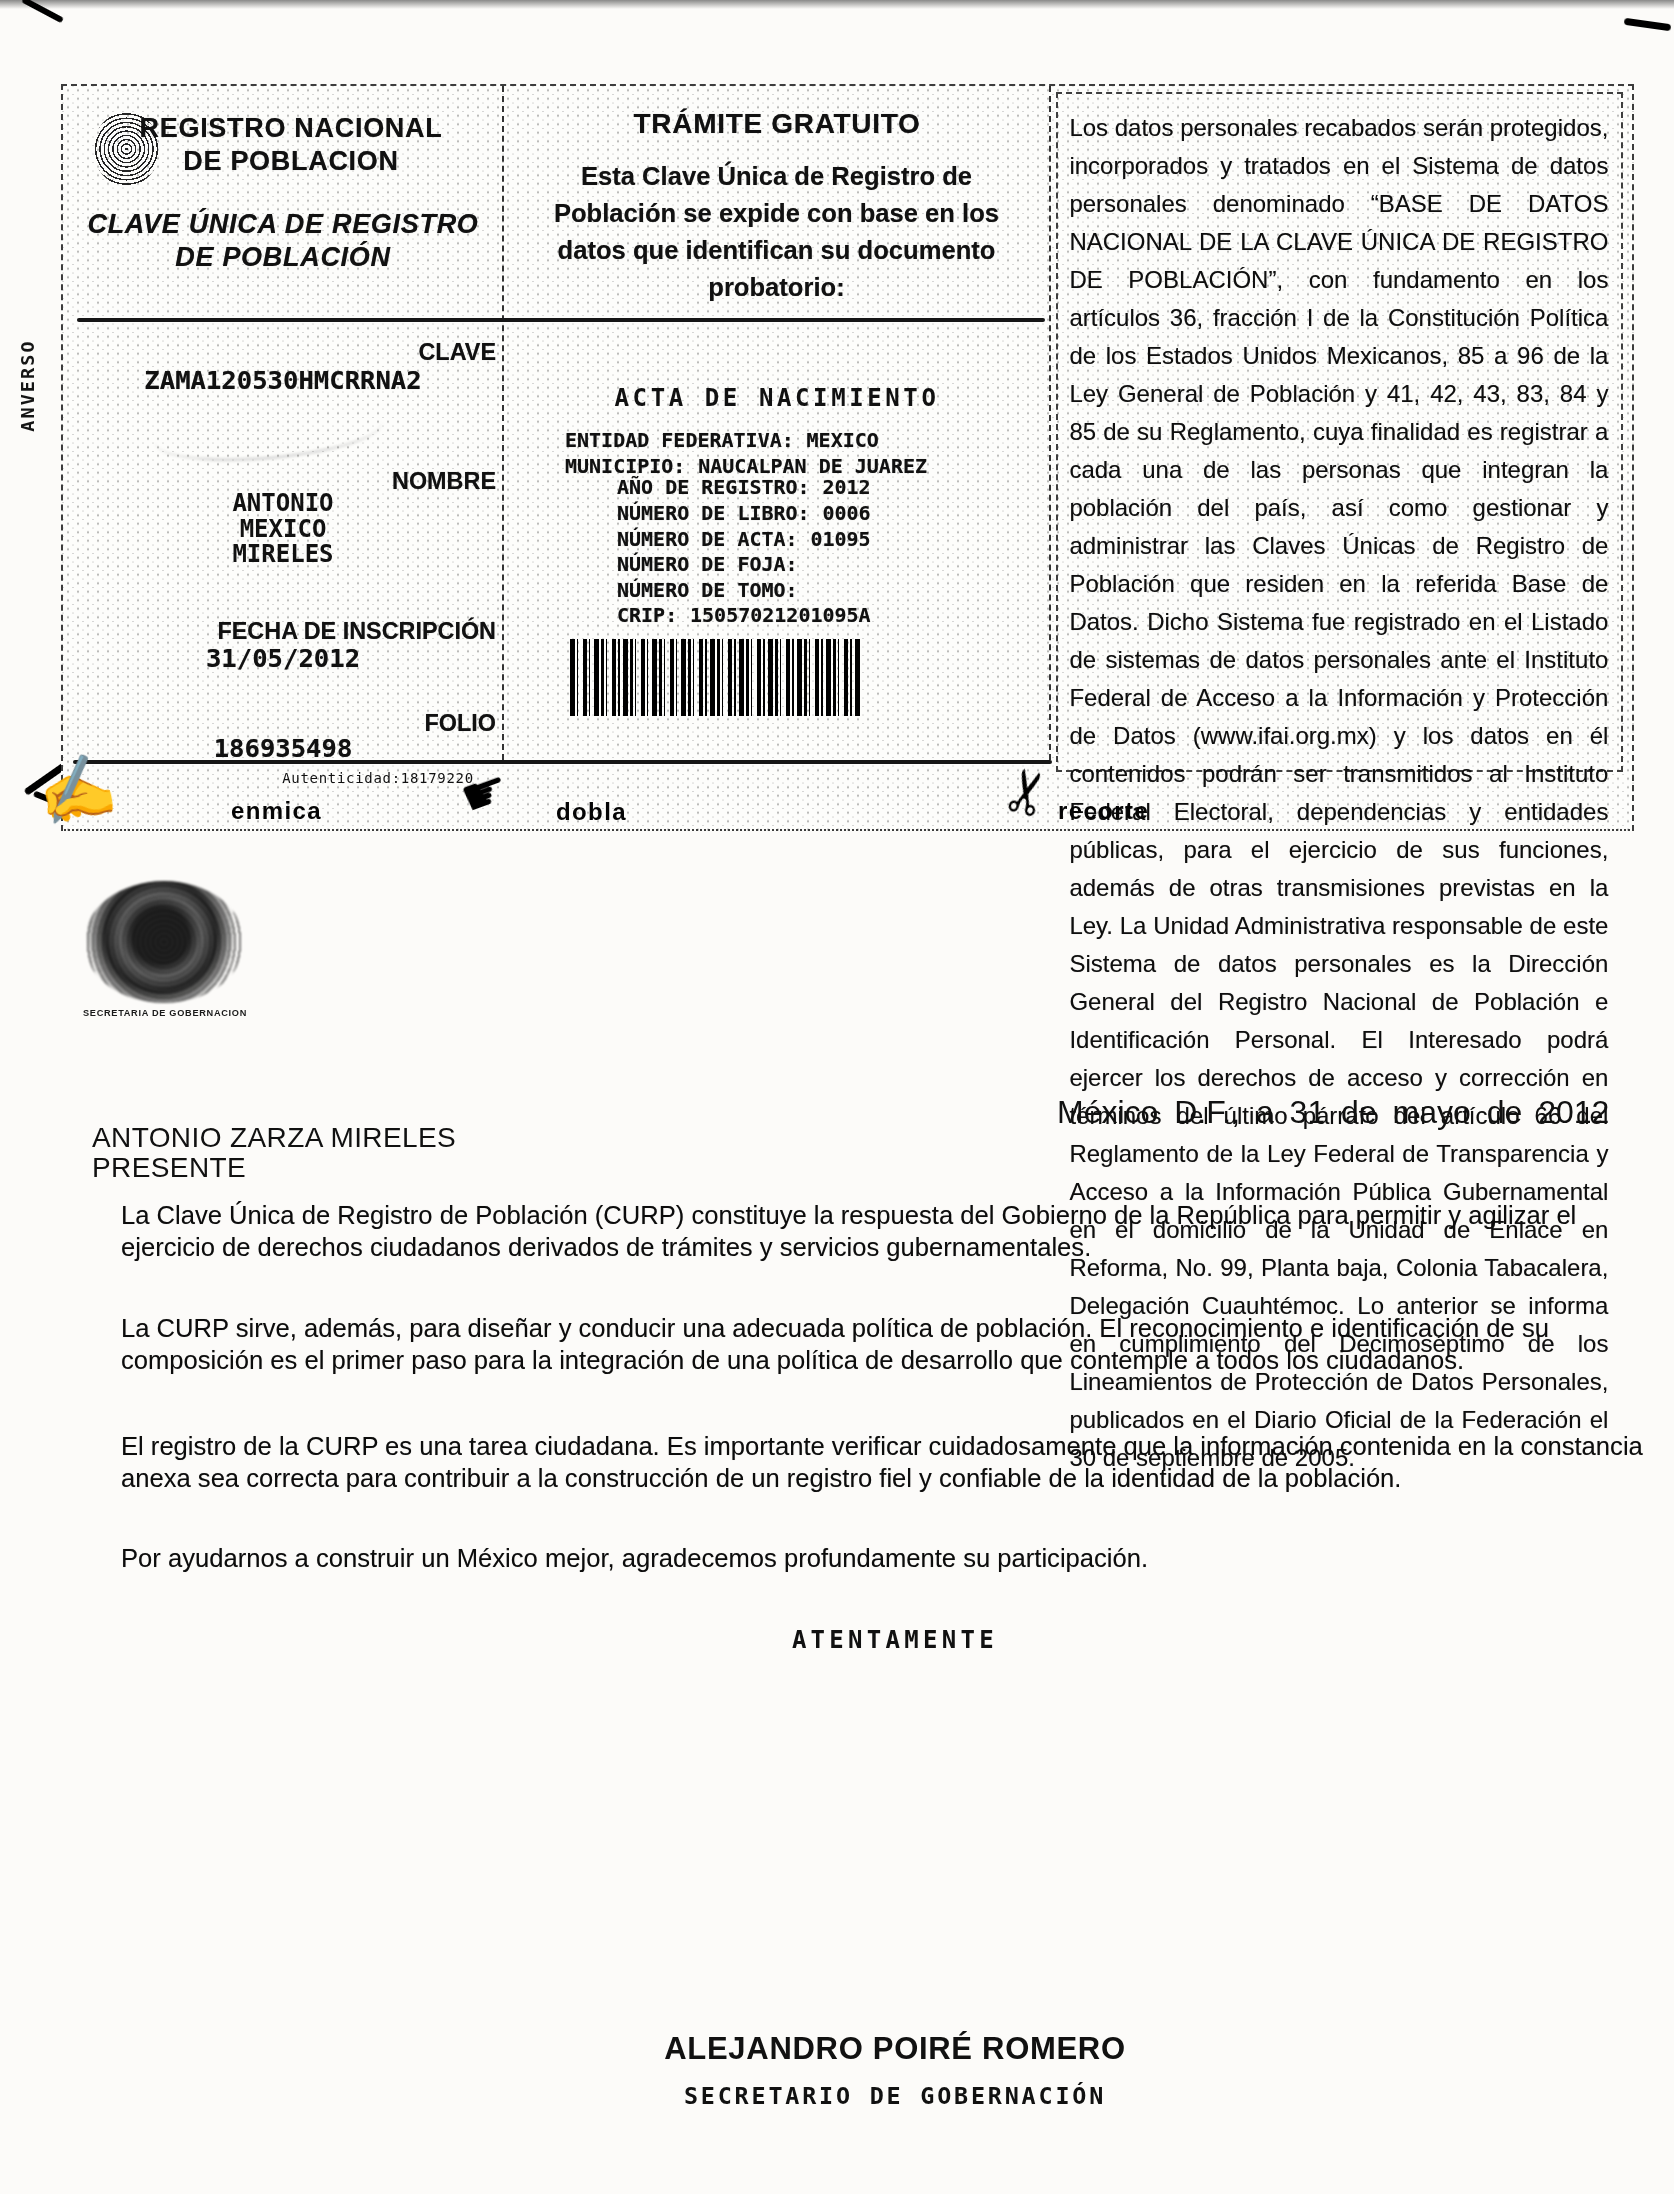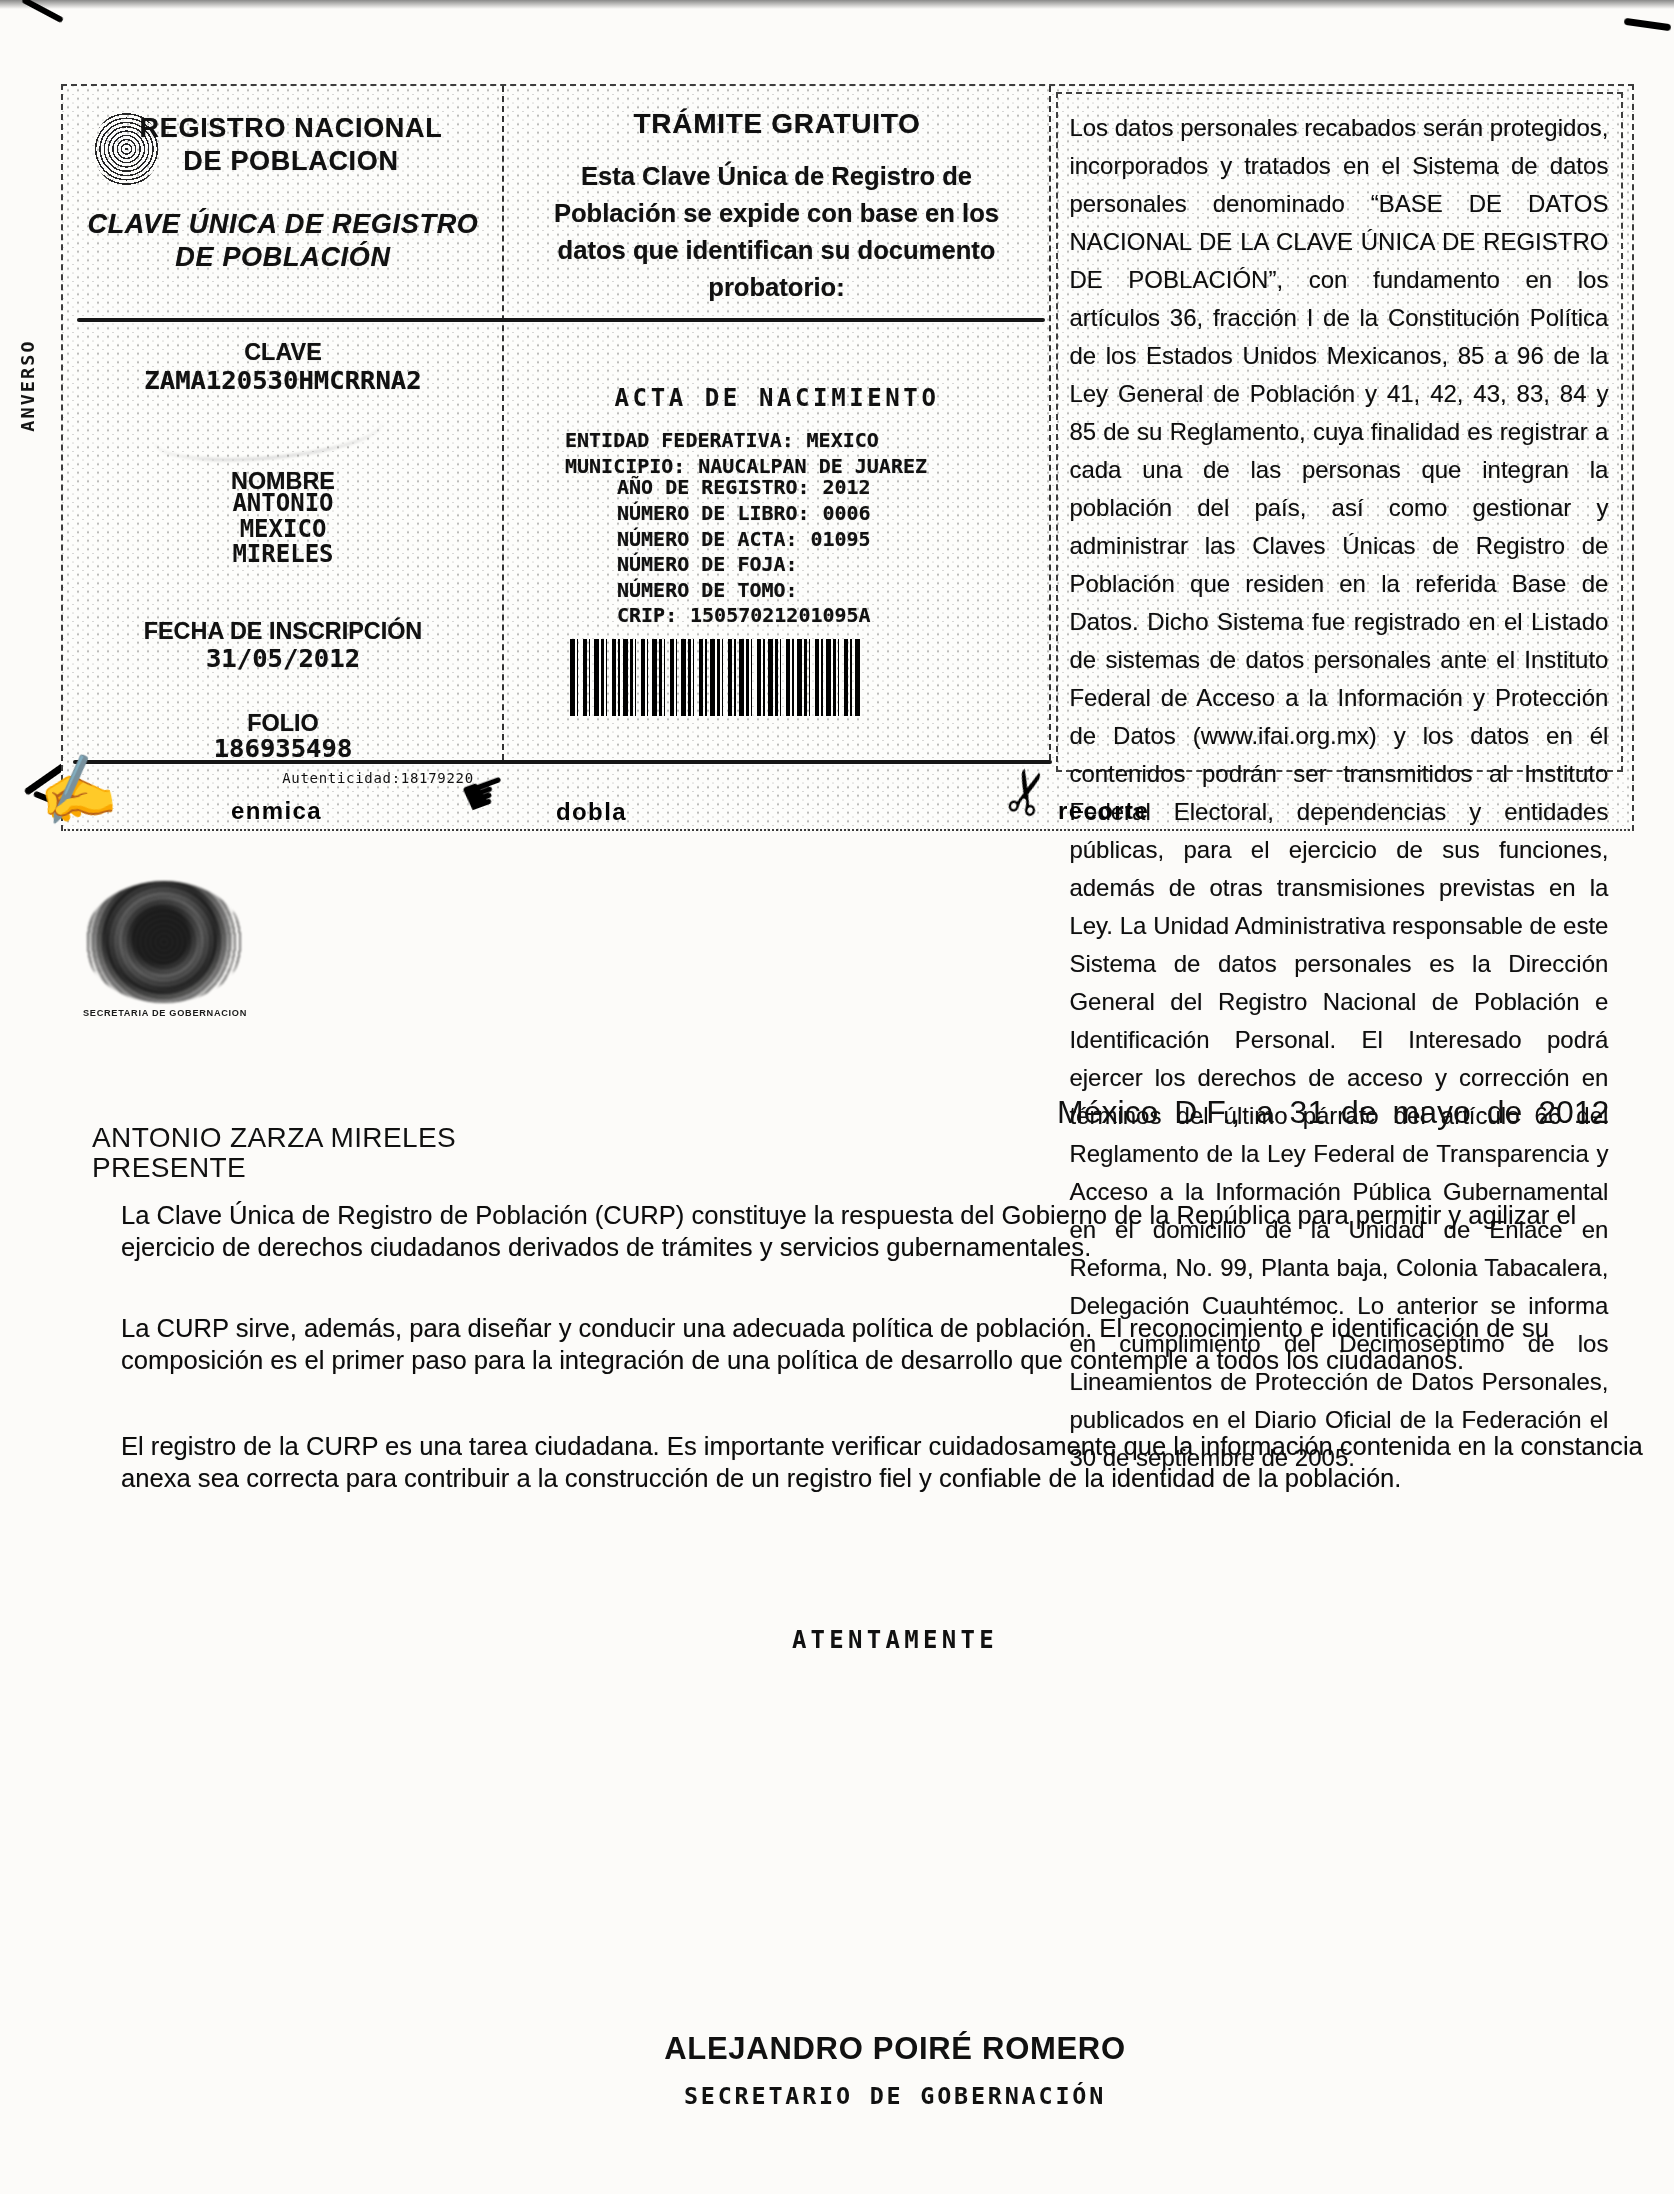--- a/index.html
+++ b/index.html
@@ -18,21 +18,21 @@
     border:2.8px dashed #3c3c3c;border-bottom-style:dotted;background-color:#fdfdfb;
     background-image:
       radial-gradient(rgba(0,0,0,.30) 1px,transparent 1.4px),
       radial-gradient(rgba(0,0,0,.16) 0.9px,transparent 1.2px);
     background-size:10px 8.5px,10px 8.5px;background-position:0 0,5px 4.3px;
   }
   .sep-v{width:0;border-left:2.8px dashed #333;top:0;height:674px;}
   .hline{background:#161616;border-radius:2.1px;}
   .card-head{font-weight:bold;font-size:27px;line-height:33px;text-align:center;
     letter-spacing:0.7px;text-shadow:0 0 0.7px rgba(0,0,0,.55);}
-  .card-label{font-weight:bold;font-size:23.4px;text-align:center;
+  .card-label{font-weight:bold;font-size:23.4px;text-align:right;
     text-shadow:0 0 0.7px rgba(0,0,0,.5);}
   .mono{font-family:"DejaVu Sans Mono","Liberation Mono",monospace;}
   .card-mono-val{font-weight:bold;font-size:25.6px;text-align:center;
     text-shadow:0 0 0.7px rgba(0,0,0,.5);}
   .name-line{line-height:25.6px;font-size:24px;font-weight:bold;text-align:center;}
   .mfield{font-size:20px;font-weight:bold;white-space:nowrap;
     text-shadow:0 0 0.7px rgba(0,0,0,.5);margin-left:32px;}
   .mfield .mval{margin-left:12.8px;}
   .intro-mid{font-weight:bold;font-size:25.6px;line-height:37px;text-align:center;
     text-shadow:0 0 0.7px rgba(0,0,0,.45);}
@@ -172,20 +172,21 @@
   <div class="abs date-line" style="left:1057px;top:1094px;">México D.F., a 31 de mayo de 2012</div>
 
   <div class="abs recipient" style="left:92px;top:1123px;">
     <div>ANTONIO ZARZA MIRELES</div>
     <div>PRESENTE</div>
   </div>
 
   <div class="abs body-par" style="left:80px;top:1199px;">La Clave Única de Registro de Población (CURP) constituye la respuesta del Gobierno de la República para permitir y agilizar el ejercicio de derechos ciudadanos derivados de trámites y servicios gubernamentales.</div>
   <div class="abs body-par" style="left:80px;top:1312px;">La CURP sirve, además, para diseñar y conducir una adecuada política de población. El reconocimiento e identificación de su composición es el primer paso para la integración de una política de desarrollo que contemple a todos los ciudadanos.</div>
   <div class="abs body-par" style="left:80px;top:1430px;">El registro de la CURP es una tarea ciudadana. Es importante verificar cuidadosamente que la información contenida en la constancia anexa sea correcta para contribuir a la construcción de un registro fiel y confiable de la identidad de la población.</div>
+  <div class="abs body-par" style="left:80px;top:1542px;">Por ayudarnos a construir un México mejor, agradecemos profundamente su participación.</div>
 
   <div class="abs center-row mono atent" style="top:1626px;">ATENTAMENTE</div>
 
   <div class="abs center-row signame" style="top:2031px;">ALEJANDRO POIRÉ ROMERO</div>
   <div class="abs center-row mono sigtitle" style="top:2082px;">SECRETARIO DE GOBERNACIÓN</div>
 
 
 </div>
 
 

